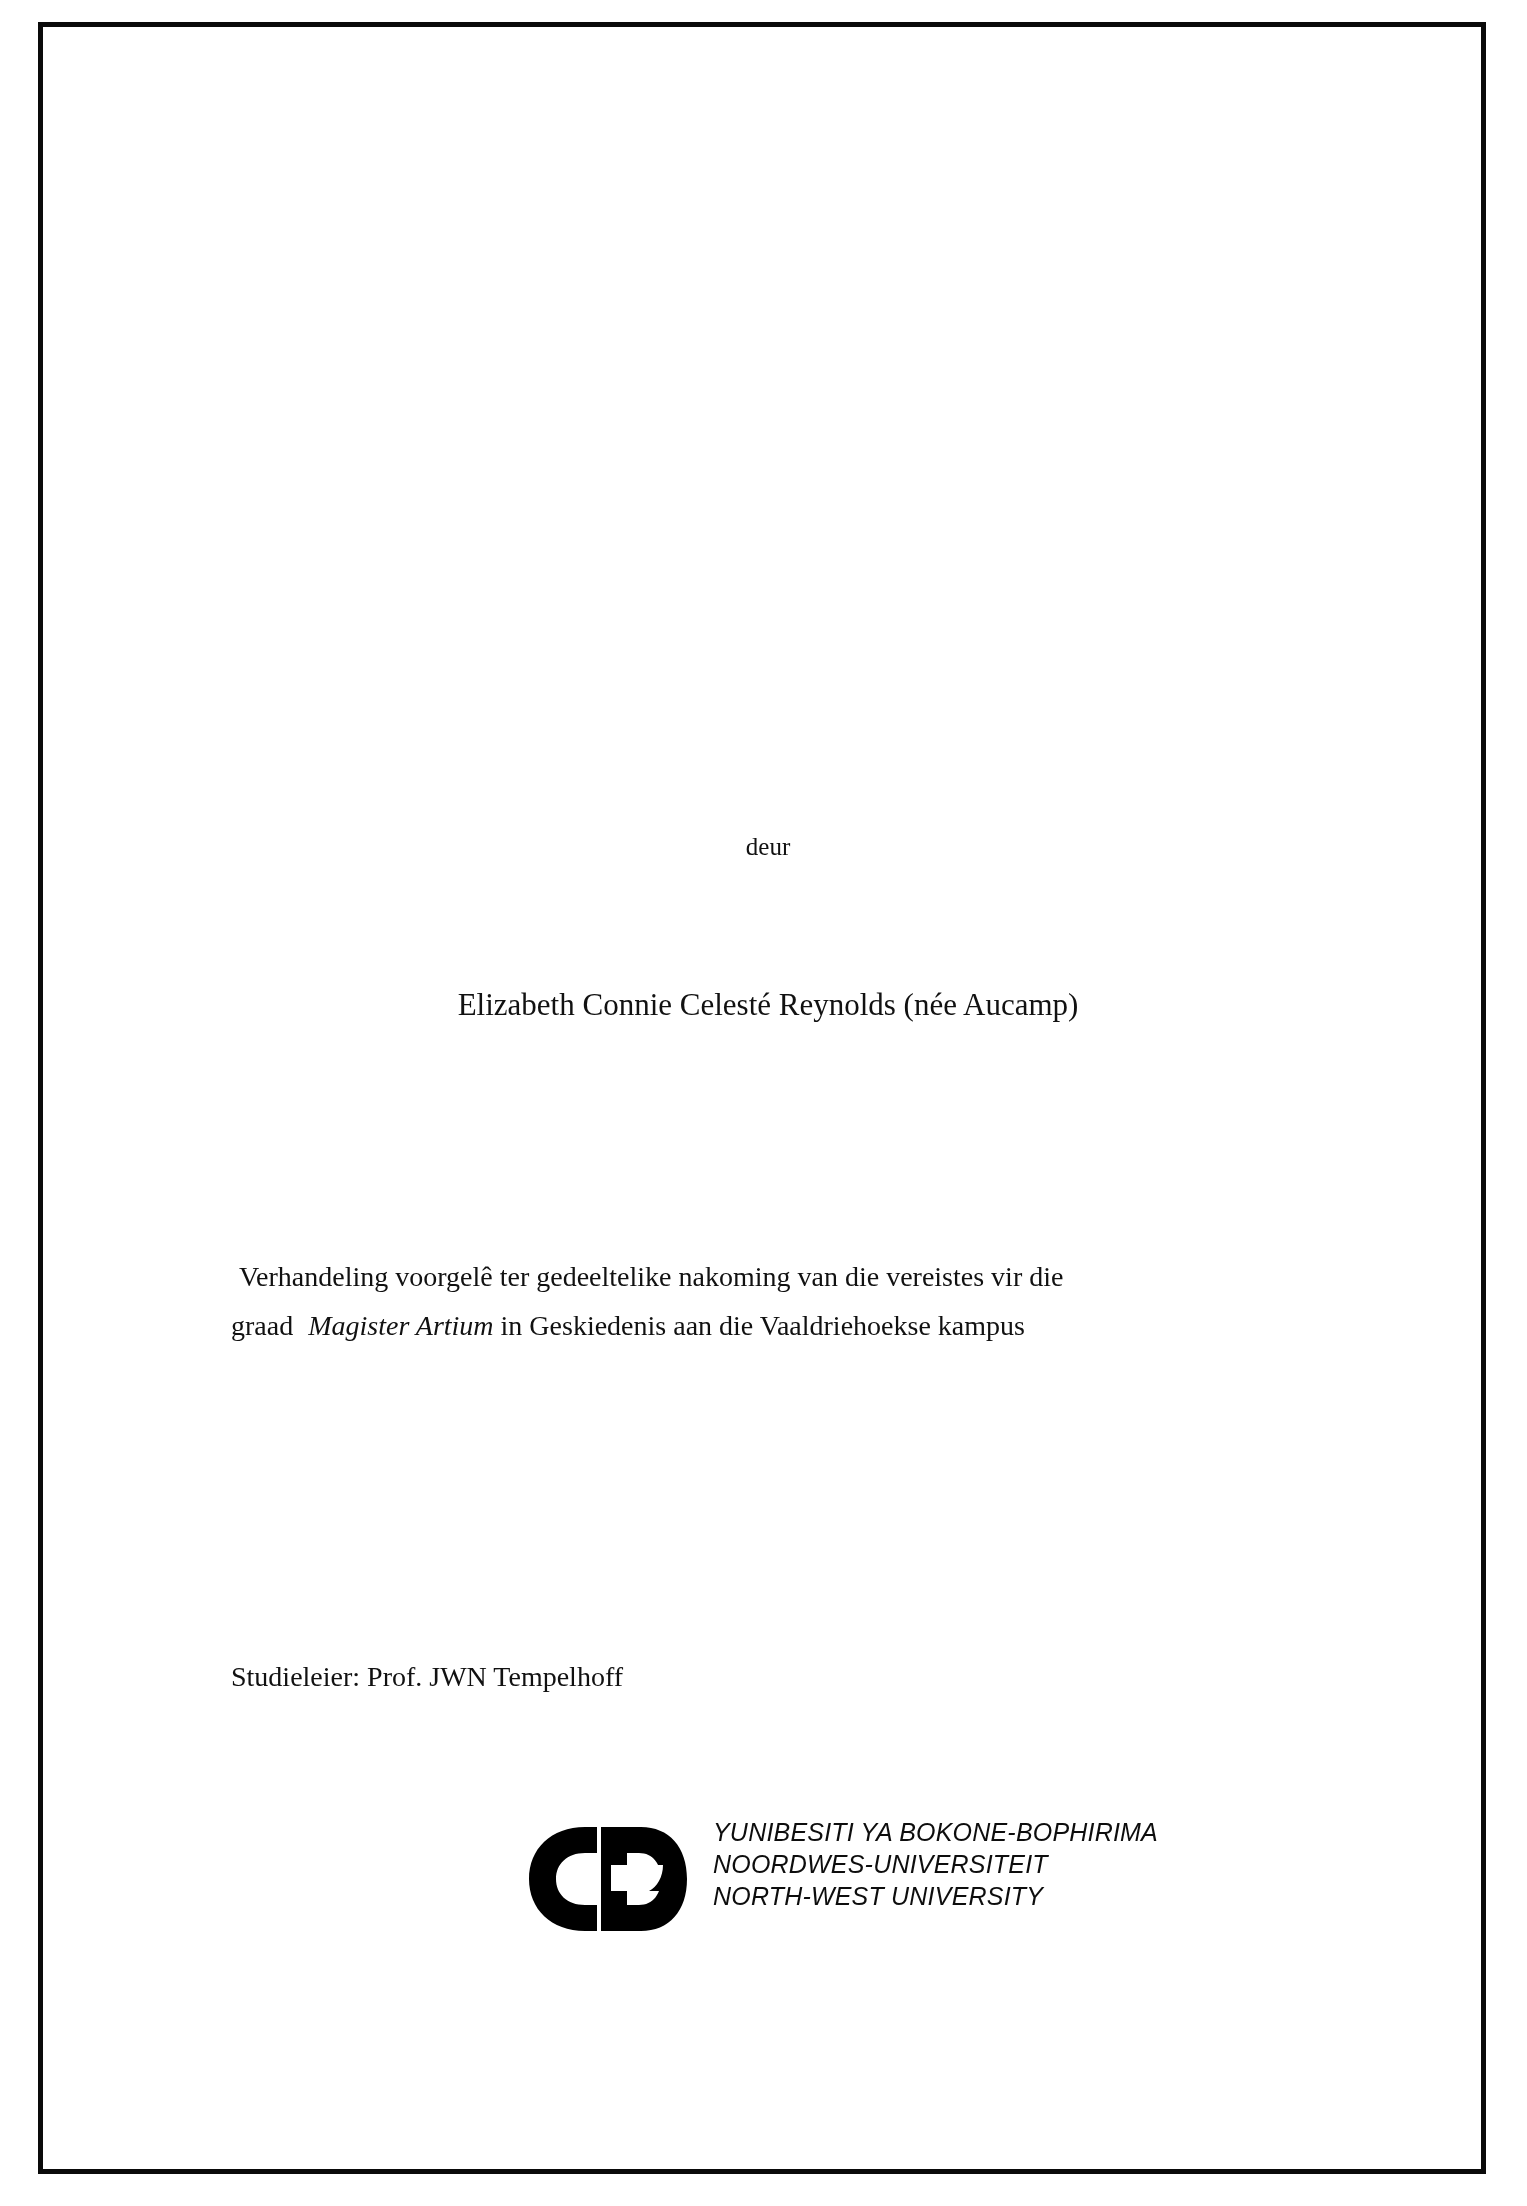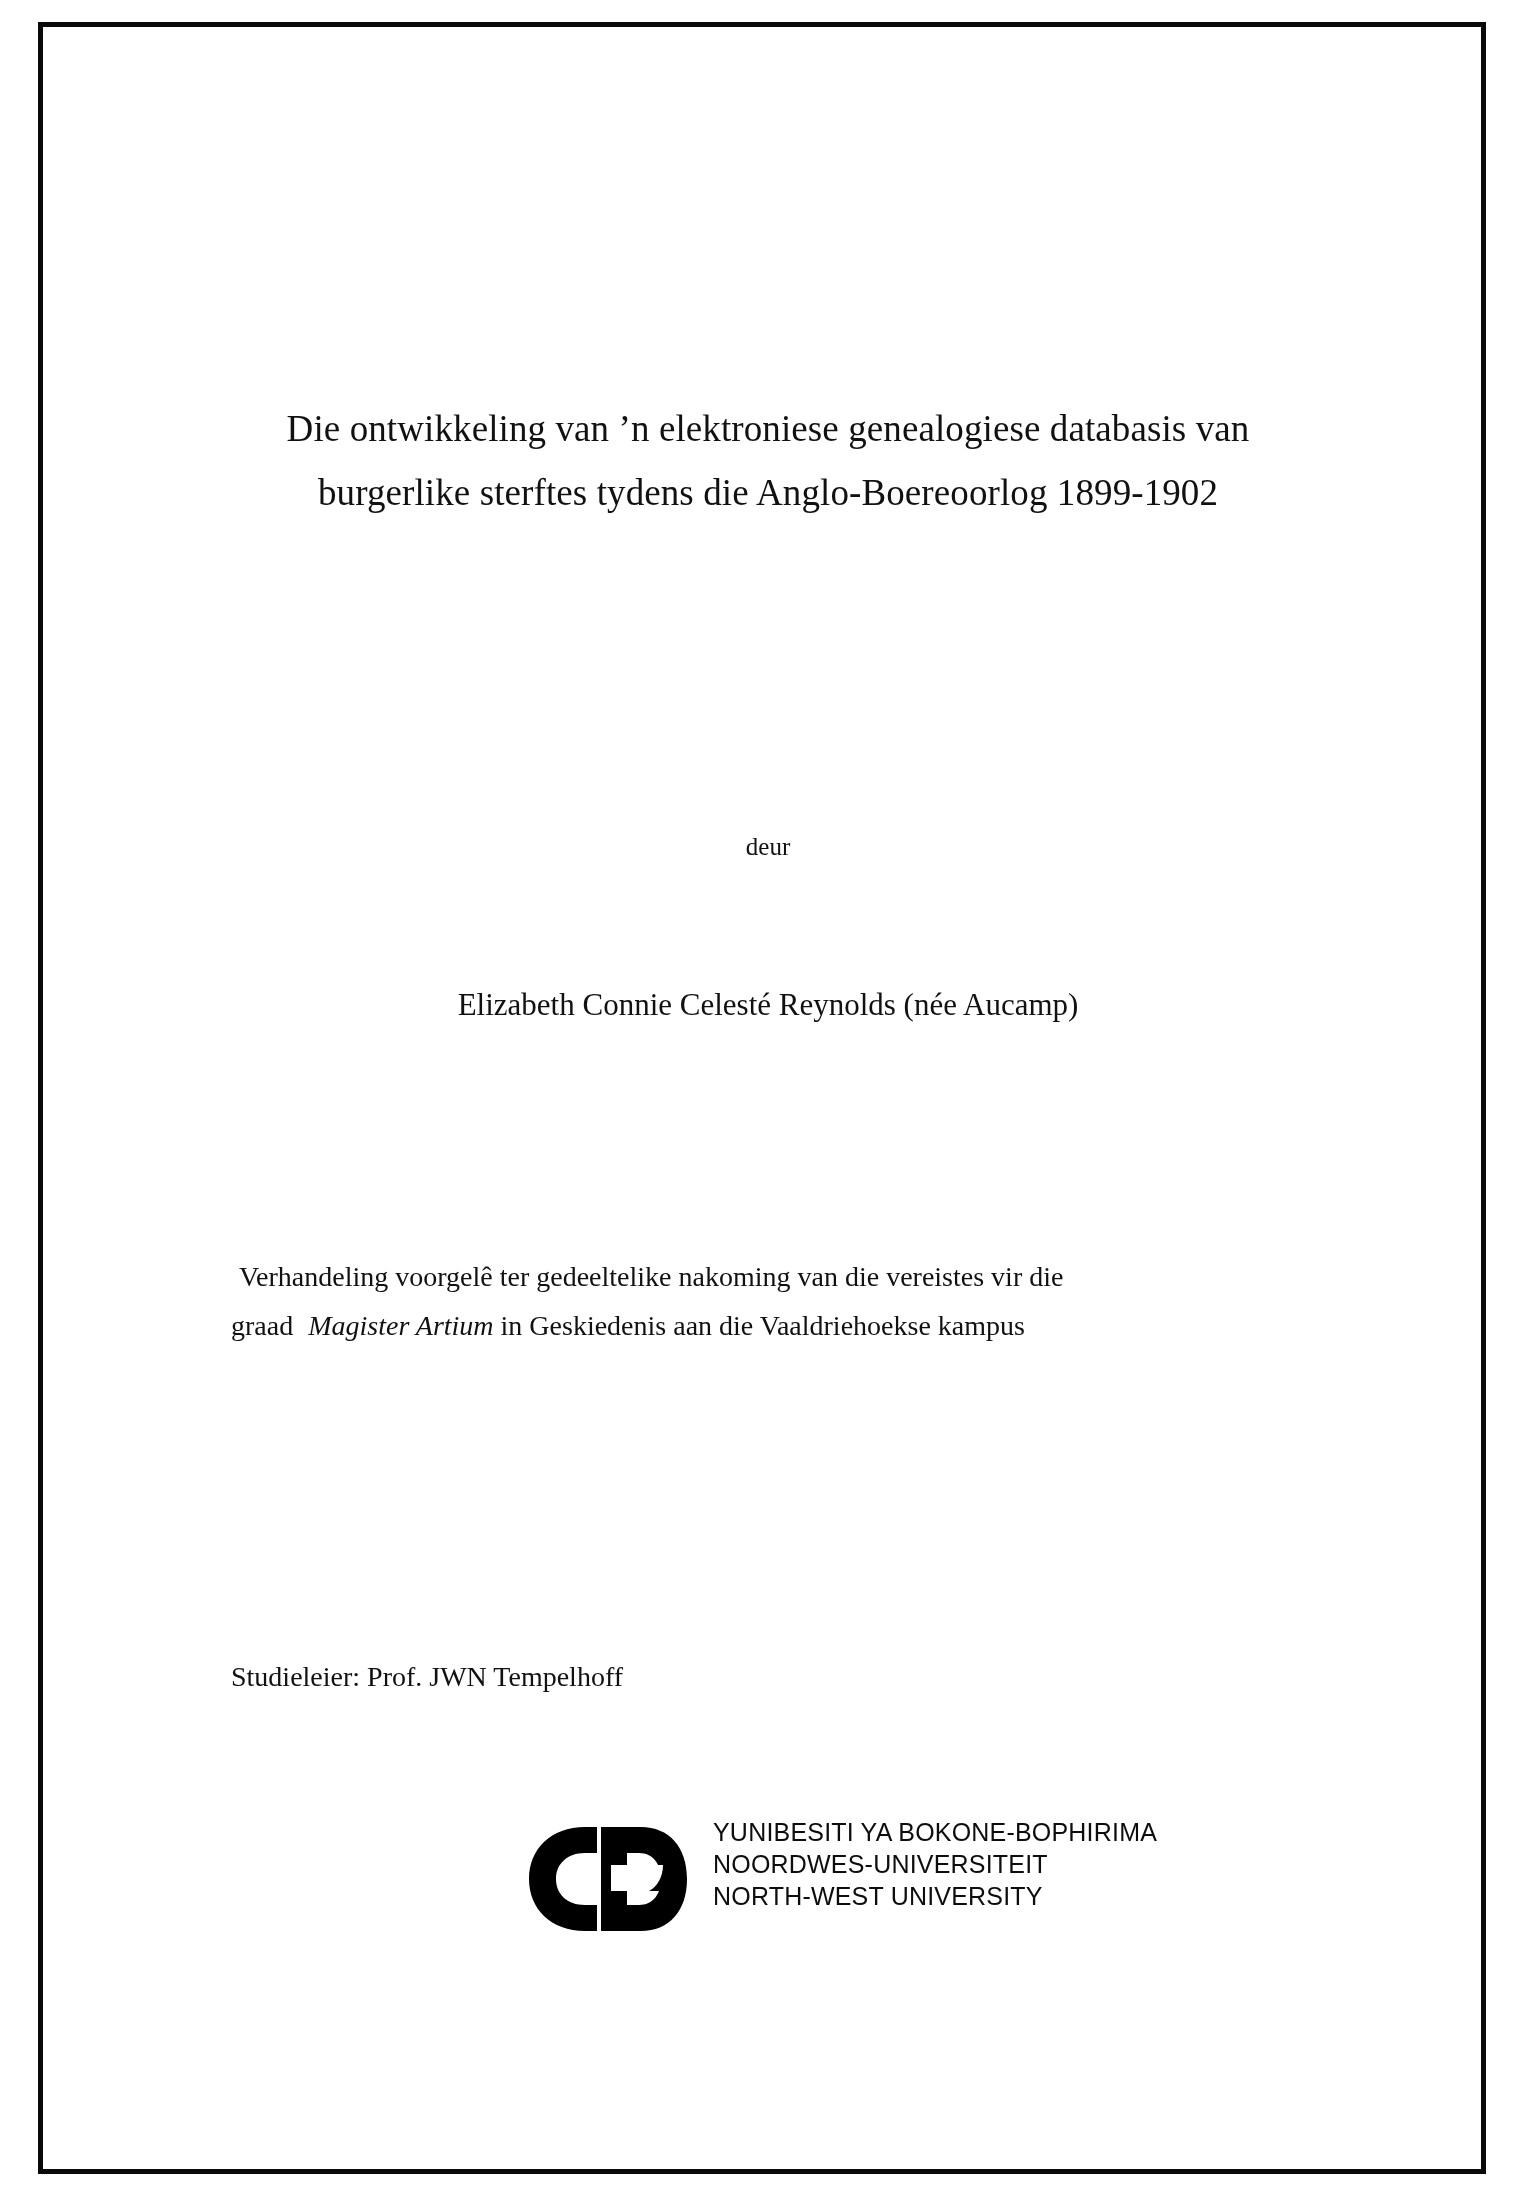--- a/index.html
+++ b/index.html
@@ -122,20 +122,21 @@
     line-height: 1.42;
     text-align: left;
   }
 
   .logo-block {
     position: absolute;
     top: 1790px;
     left: 340px;
     width: 700px;
     height: 130px;
+    font-style: italic;
   }
   .logo-mark {
     position: absolute;
     left: 0;
     top: 4px;
     width: 180px;
     height: 116px;
   }
   .logo-text {
     position: absolute;
@@ -153,24 +154,20 @@
   }
 </style>
 </head>
 <body>
 
 <div class="scan-page">
   <div class="page-frame">
 
     <div class="content">
 
-      <div class="title">
-        <span class="line">Die ontwikkeling van ’n elektroniese genealogiese databasis van</span>
-        <span class="line">burgerlike sterftes tydens die Anglo-Boereoorlog 1899-1902</span>
-      </div>
 
       <div class="deur">deur</div>
 
       <div class="author">Elizabeth Connie Celesté Reynolds (née Aucamp)</div>
 
       <div class="declaration">
         <p class="justified">Verhandeling voorgelê ter gedeeltelike nakoming van die vereistes vir die</p>
         <p class="plain"><span>graad </span><i>Magister Artium</i><span> in Geskiedenis aan die Vaaldriehoekse kampus</span></p>
       </div>
 

